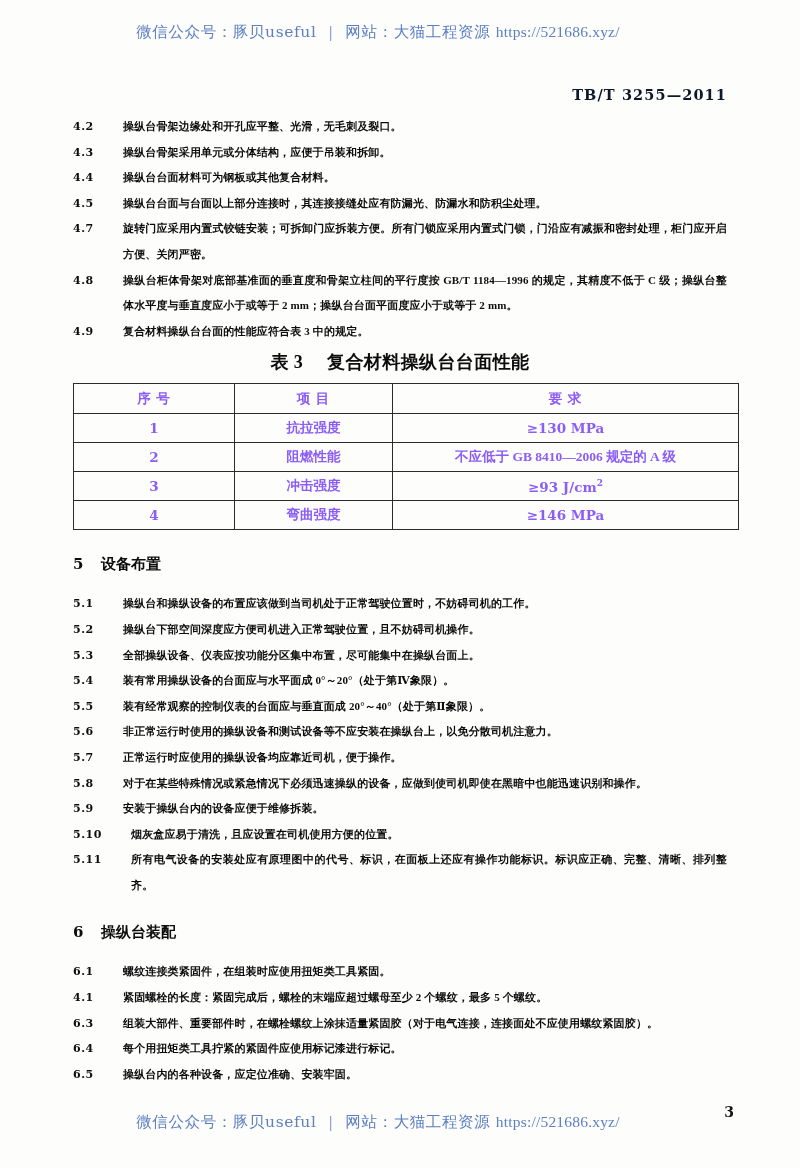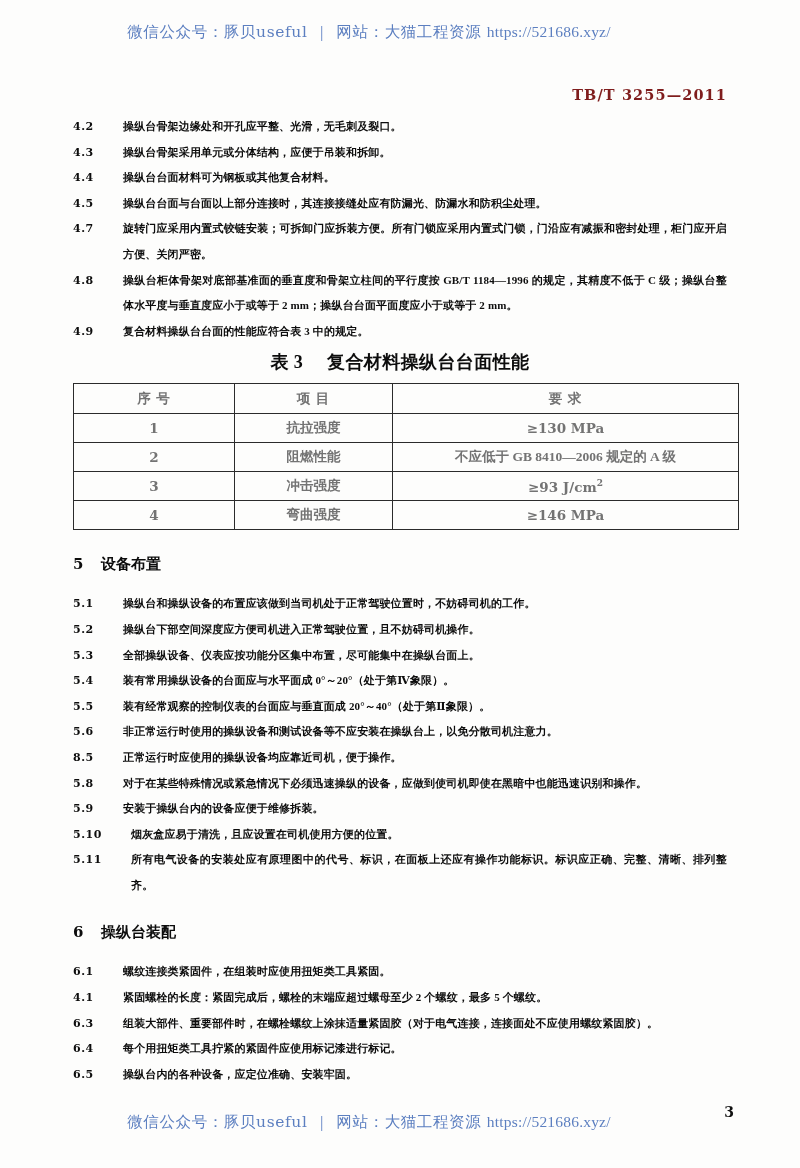--- a/index.html
+++ b/index.html
@@ -15,21 +15,21 @@
     width: 800px;
     height: 1168px;
     background: #fdfdfc;
     overflow: hidden;
     box-sizing: border-box;
   }
 
   
   .watermark {
     position: absolute;
-    left: 7px;
+    left: 16px;
     width: 724px;
     text-align: center;
     color: #5c7fc0;
     font-size: 15.5px;
     letter-spacing: 0.6px;
     white-space: nowrap;
     font-family: "DejaVu Serif", "Liberation Serif", serif;
   }
   .watermark .sep {
     color: #8ba4d4;
@@ -45,21 +45,21 @@
 
   
   #doc-header {
     position: absolute;
     top: 86px;
     right: 73px;
     font-family: "DejaVu Serif", "Liberation Serif", serif;
     font-weight: bold;
     font-size: 14.5px;
     letter-spacing: 1.1px;
-    color: #7f1d1d;
+    color: #0f172a;
   }
 
   #page-number {
     position: absolute;
     top: 1104px;
     right: 66px;
     font-family: "DejaVu Serif", "Liberation Serif", serif;
     font-weight: bold;
     font-size: 14px;
     color: #111;
@@ -131,21 +131,21 @@
     margin: 0 auto;
     table-layout: fixed;
   }
   table.spec-table td {
     border: 1px solid #2b2b2b;
     text-align: center;
     font-size: 13.5px;
     font-weight: bold;
     height: 28px;
     padding: 0 2px;
-    color: #737373;
+    color: #8b5cf6;
   }
   table.spec-table tr.head td {
     height: 29px;
     letter-spacing: 1px;
   }
   table.spec-table td.c1 { width: 156px; }
   table.spec-table td.c2 { width: 153px; }
   table.spec-table td.c3 { width: 341px; text-align: center; }
   table.spec-table .lat {
     font-family: "DejaVu Serif", "Liberation Serif", serif;
@@ -263,21 +263,21 @@
     </div>
     <div class="clause">
       <span class="num">5.5</span>
       <span class="txt nojust">装有经常观察的控制仪表的台面应与垂直面成 20°～40°（处于第Ⅱ象限）。</span>
     </div>
     <div class="clause">
       <span class="num">5.6</span>
       <span class="txt nojust">非正常运行时使用的操纵设备和测试设备等不应安装在操纵台上，以免分散司机注意力。</span>
     </div>
     <div class="clause">
-      <span class="num">8.5</span>
+      <span class="num">5.7</span>
       <span class="txt nojust">正常运行时应使用的操纵设备均应靠近司机，便于操作。</span>
     </div>
     <div class="clause">
       <span class="num">5.8</span>
       <span class="txt">对于在某些特殊情况或紧急情况下必须迅速操纵的设备，应做到使司机即使在黑暗中也能迅速识别和操作。</span>
     </div>
     <div class="clause">
       <span class="num">5.9</span>
       <span class="txt nojust">安装于操纵台内的设备应便于维修拆装。</span>
     </div>

